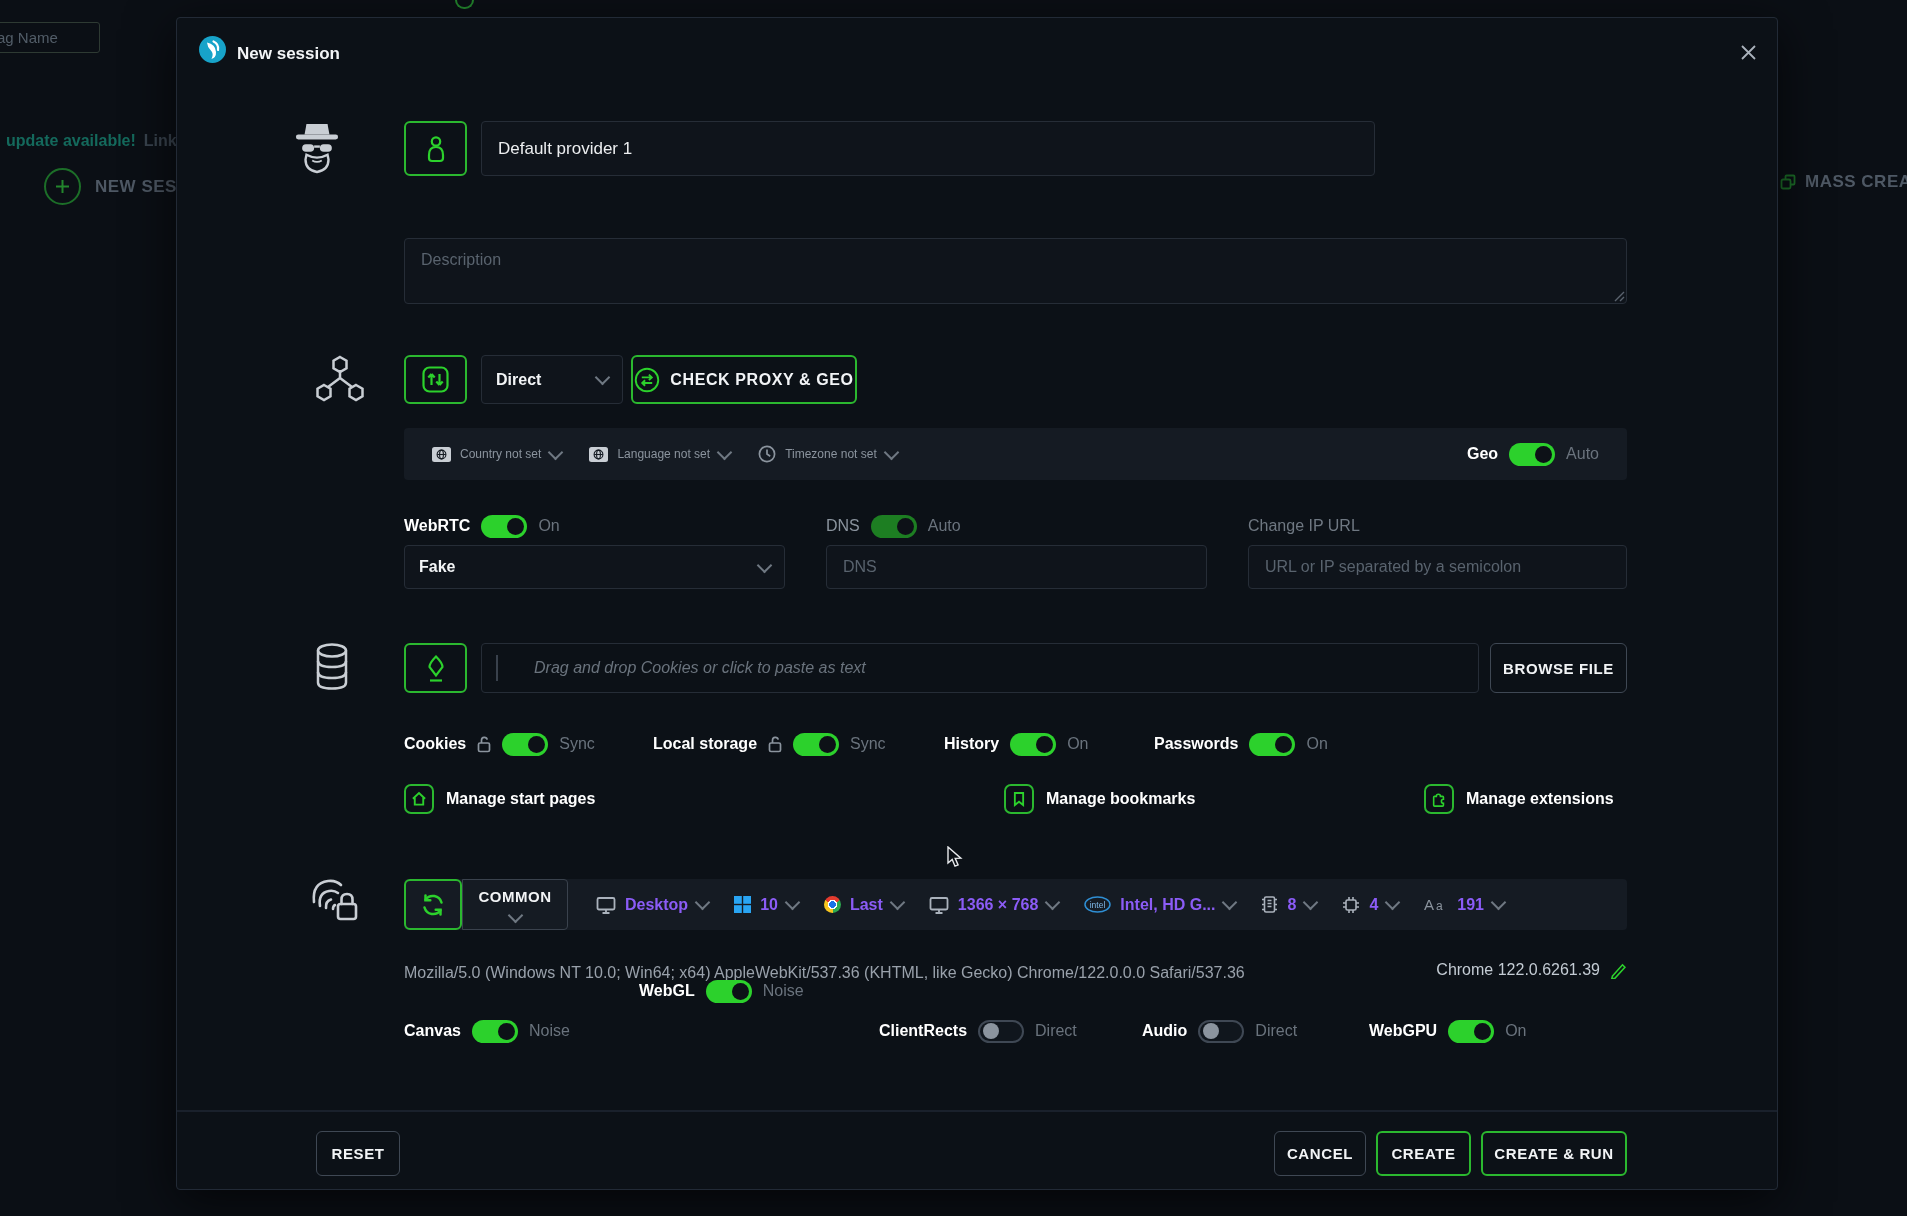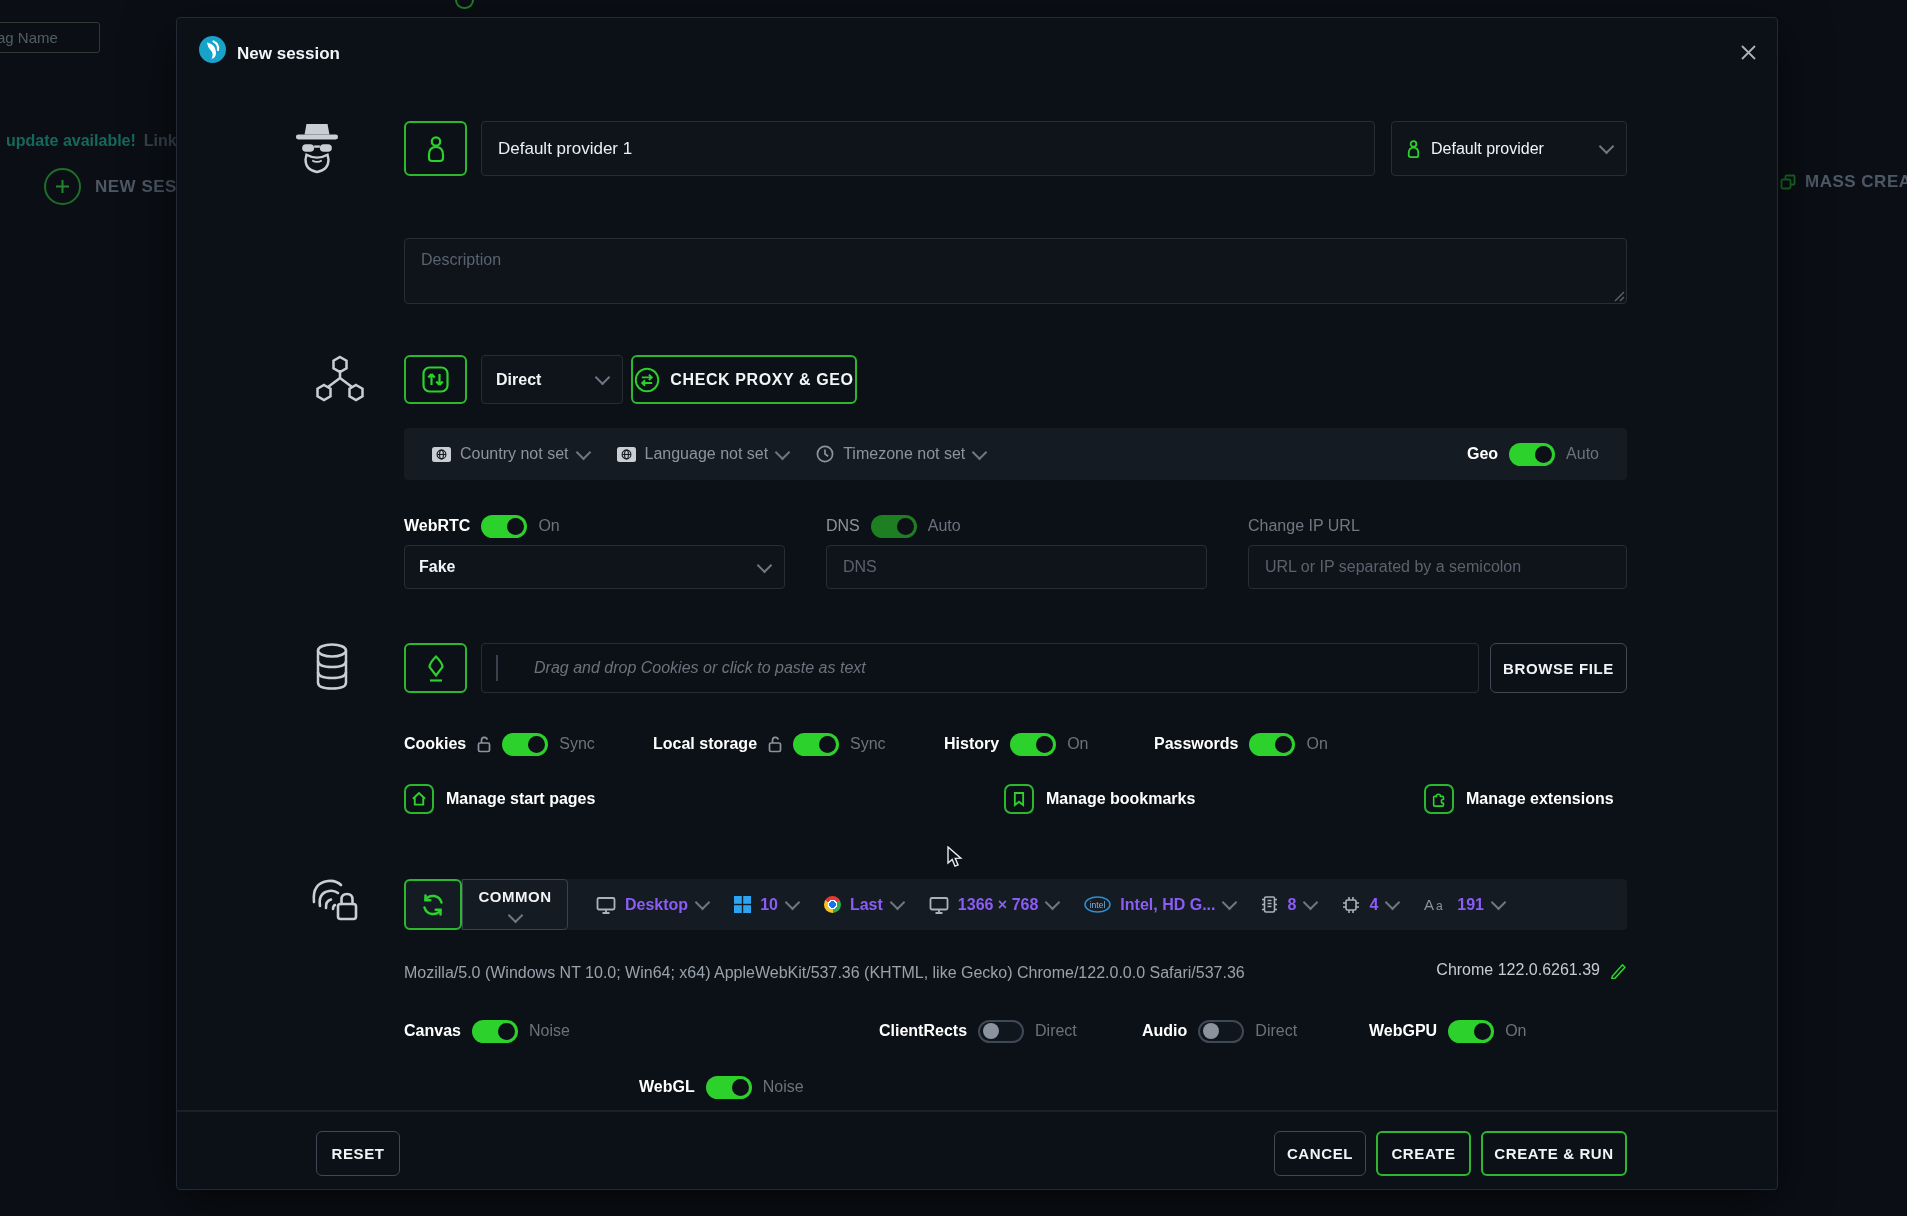--- a/index.html
+++ b/index.html
@@ -47,21 +47,21 @@
   .state{color:#6a737d;font-size:16px;white-space:nowrap;}
   .inp{background:#0f141b;border:1px solid #262d37;border-radius:4px;color:#eceef0;font-size:16px;
     font-family:"Liberation Sans",sans-serif;box-sizing:border-box;padding:0 16px;outline:none;}
   .inp::placeholder{color:#59636e;}
   .dd{background:#0f141b;border:1px solid #262d37;border-radius:4px;box-sizing:border-box;
     display:flex;align-items:center;padding:0 14px;cursor:pointer;}
   .gsq{border:2px solid #2bb82f;border-radius:6px;background:transparent;box-sizing:border-box;
     display:flex;align-items:center;justify-content:center;cursor:pointer;}
   .panel{background:#151b23;border-radius:4px;box-sizing:border-box;}
   .dd-item{display:flex;align-items:center;gap:9px;cursor:pointer;}
-  .dd-text{color:#8b949e;font-size:16px;white-space:nowrap;}
+  .dd-text{color:#8b949e;font-size:12px;white-space:nowrap;}
   .fp-text{color:#8b5cf6;font-size:16px;font-weight:bold;white-space:nowrap;}
   .tgroup{display:flex;align-items:center;gap:11px;}
   .btn{border-radius:6px;box-sizing:border-box;display:flex;align-items:center;justify-content:center;
     font-weight:bold;font-size:15px;letter-spacing:.6px;color:#f2f4f6;cursor:pointer;background:transparent;white-space:nowrap;}
   .btn.gray{border:1px solid #3f4854;}
   .btn.green{border:2px solid #2bb82f;}
   .manage{display:flex;align-items:center;gap:12px;cursor:pointer;}
   .manage .mico{width:30px;height:30px;border:2px solid #2bb82f;border-radius:7px;box-sizing:border-box;
     display:flex;align-items:center;justify-content:center;}
 </style>
@@ -147,28 +147,20 @@
     </svg>
   </div>
 
   <div class="abs gsq" style="left:227px;top:103px;width:63px;height:55px;">
     <svg width="22" height="28" viewBox="0 0 22 28" fill="none" stroke="#2cd12c" stroke-width="2.2">
       <circle cx="11" cy="6.5" r="4.2"></circle>
       <path d="M11 12 q7 0 7 8 v3 q0 3 -3 3 h-8 q-3 0 -3 -3 v-3 q0 -8 7 -8 z"></path>
     </svg>
   </div>
   <input class="abs inp" style="left: 304px; top: 103px; width: 894px; height: 55px; font-size: 17px;" value="Default provider 1">
-  <div class="abs dd" style="left:1214px;top:103px;width:236px;height:55px;gap:10px;">
-    <svg width="15" height="20" viewBox="0 0 22 28" fill="none" stroke="#2cd12c" stroke-width="2.6">
-      <circle cx="11" cy="6.5" r="4.2"></circle>
-      <path d="M11 12 q7 0 7 8 v3 q0 3 -3 3 h-8 q-3 0 -3 -3 v-3 q0 -8 7 -8 z"></path>
-    </svg>
-    <span style="color:#f2f4f6;font-size:16px;flex:1;">Default provider</span>
-    <span class="chev"></span>
-  </div>
 
   <div class="abs flex" style="left:227px;top:175px;width:133px;height:28px;border:1px solid #2bb82f;border-radius:14px 4px 4px 14px;gap:10px;padding-left:16px;box-sizing:border-box;cursor:pointer;margin-top:48px;">
     <svg width="12" height="12" viewBox="0 0 12 12">
         <path d="M6 1v10M1 6h10" stroke="#8b949e" stroke-width="1.8"></path>
       </svg>
     <span style="color:#8b949e;font-size:15px;">Tag Name</span>
   </div>
 
   <textarea class="abs inp" style="left: 227px; top: 220px; width: 1223px; height: 66px; padding: 12px 16px; resize: none;" placeholder="Description"></textarea>
   <div class="abs" style="left:1437px;top:273px;">
@@ -411,21 +403,21 @@
     <svg width="17" height="17" viewBox="0 0 17 17" fill="none" stroke="#2cd12c" stroke-width="1.6">
         <path d="M2.5 14 L12.5 2.8 l2.4 2.4 L4.9 16.3 l-3.2 .8 z"></path>
       </svg>
   </div>
 
   <div class="abs tgroup" style="left:227px;top:1000px;height:26px;">
     <span class="lbl">Canvas</span>
     <div class="tg on"></div>
     <span class="state">Noise</span>
   </div>
-  <div class="abs tgroup" style="left:462px;top:1056px;height:26px;">
+  <div class="abs tgroup" style="left:462px;top:960px;height:26px;">
     <span class="lbl">WebGL</span>
     <div class="tg on"></div>
     <span class="state">Noise</span>
   </div>
   <div class="abs tgroup" style="left:702px;top:1000px;height:26px;">
     <span class="lbl">ClientRects</span>
     <div class="tg off"></div>
     <span class="state">Direct</span>
   </div>
   <div class="abs tgroup" style="left:965px;top:1000px;height:26px;">

